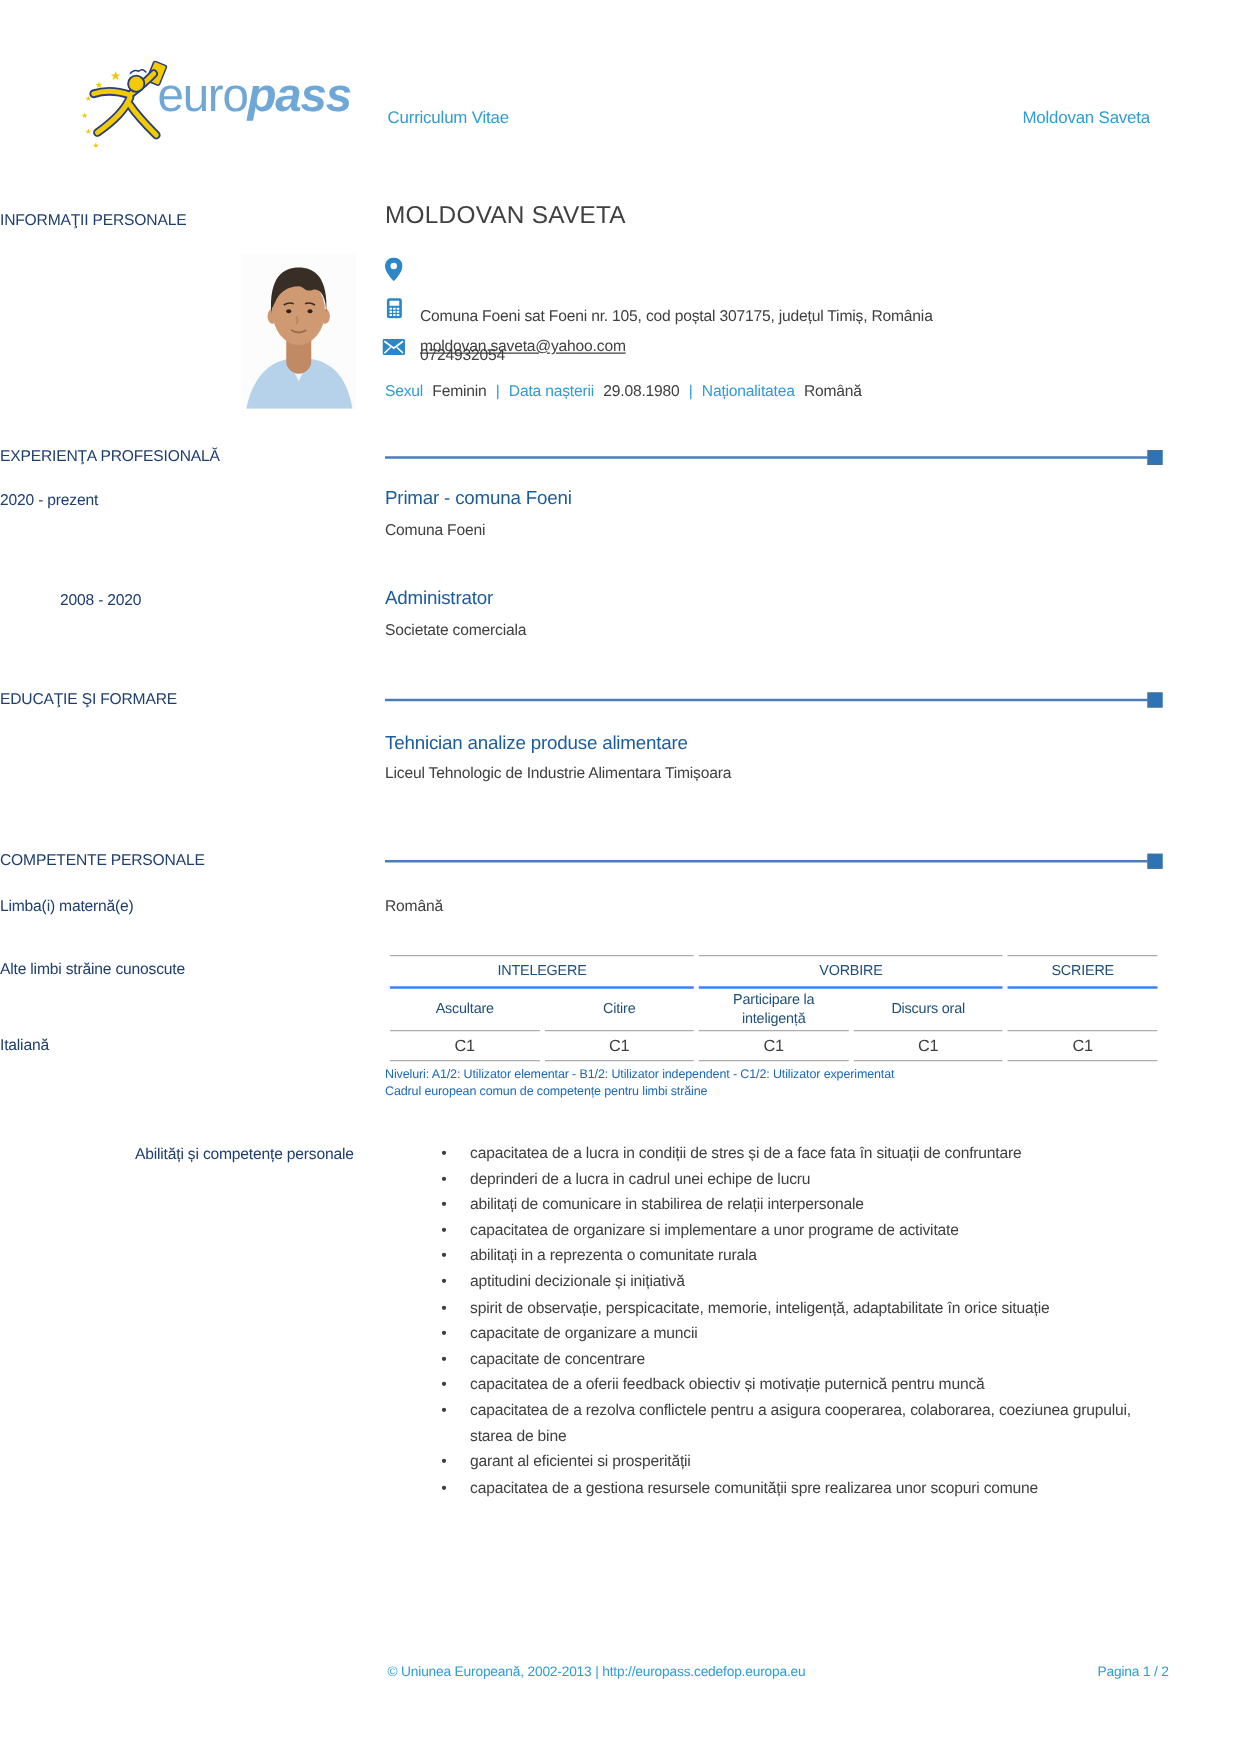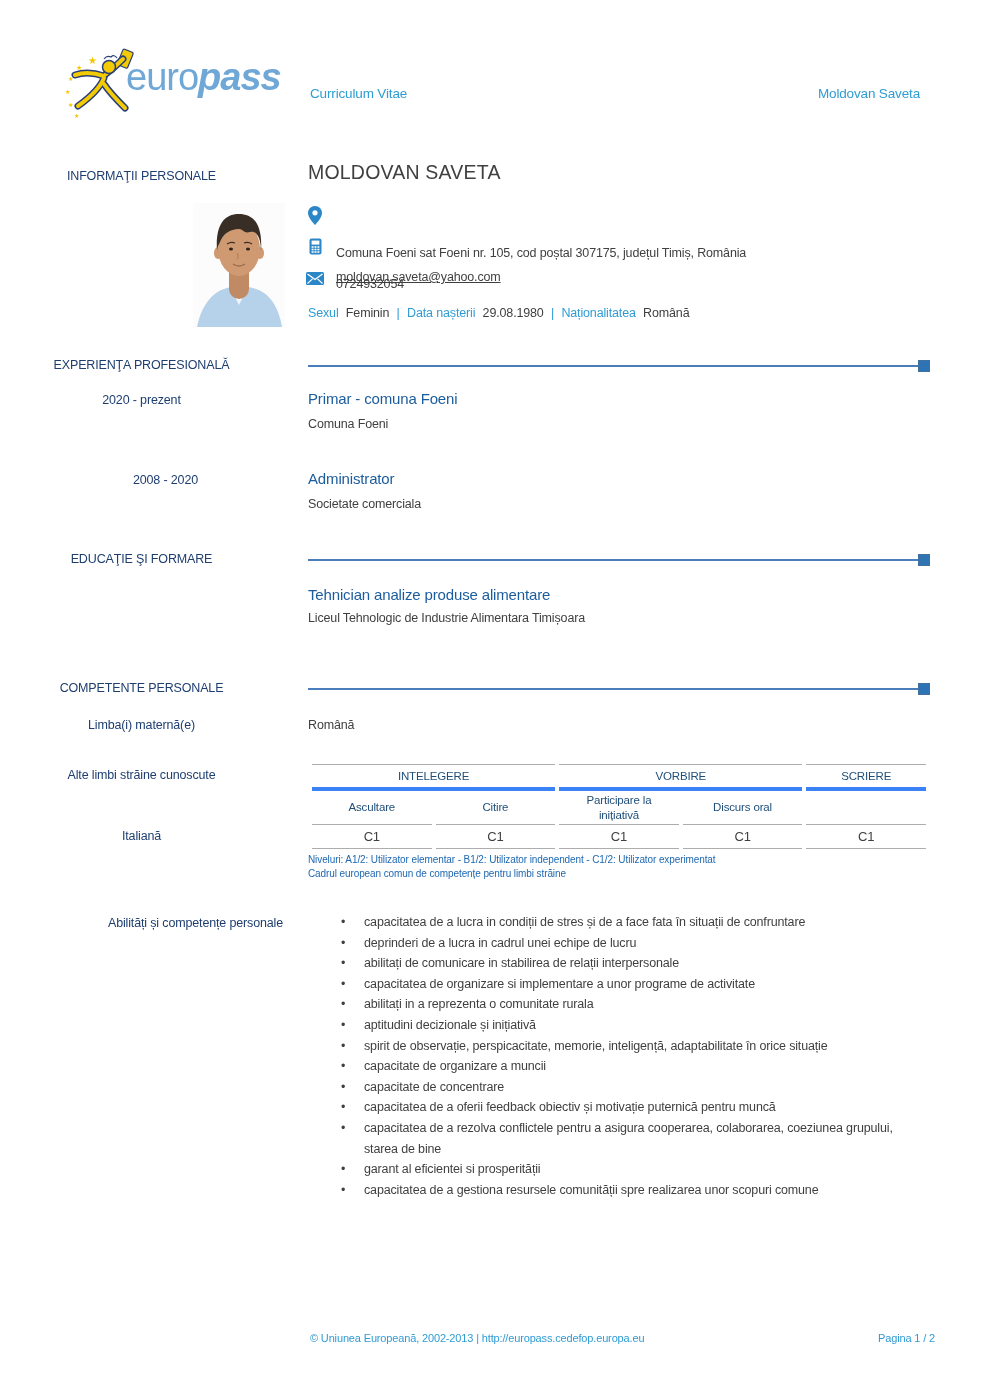--- a/index.html
+++ b/index.html
@@ -12,21 +12,21 @@
   .abs { position:absolute; }
 
   
   .logo-text { left:126px; top:56px; font-size:38px; color:#6fa8d6; letter-spacing:-1px; }
   .logo-text .euro { font-weight:400; }
   .logo-text .pass { font-weight:700; font-style:italic; }
   .hdr-sub { left:310px; top:86px; font-size:13.5px; color:#2f9cd4; }
   .hdr-name { right:70px; top:86px; font-size:13.5px; color:#2f9cd4; }
 
   
-  .lbl { left:0; width:283px; text-align:center; font-size:12.5px; color:#1e3e70; }
+  .lbl { left:0; width:283px; text-align:left; font-size:12.5px; color:#1e3e70; }
 
   .big-name { left:308px; top:161px; font-size:19.5px; color:#404040; letter-spacing:0.2px; }
 
   .contact-text { font-size:12.5px; color:#404040;margin-top:37px; }
   .email-link { font-size:12.5px; color:#3f3f3f; text-decoration:underline; cursor:pointer; }
 
   .demo-line { left:308px; top:306px; font-size:12.5px; }
   .demo-line .bl { color:#2f9cd4; }
   .demo-line .dk { color:#404040; }
   .demo-line .sep { color:#2f9cd4; margin:0 4px; }
@@ -36,29 +36,29 @@
   .rule-square { width:12px; height:12px; background:#2e74b5; border:1px solid #41719c; }
 
   .entry-title { left:308px; font-size:15px; color:#1b5c9d; font-weight:500; }
   .entry-org { left:308px; font-size:12.5px; color:#404040; }
 
   .val { left:308px; font-size:12.5px; color:#404040; }
 
   
   .lang-table { left:308px; top:764px; width:622px; border-collapse:separate; border-spacing:4px 0; table-layout:fixed; }
   .lang-table th, .lang-table td { font-weight:400; text-align:center; vertical-align:middle; }
-  .lang-table tr.gr th { height:27px; font-size:11.5px; color:#1f4e79; border-top:1px solid #adadad; border-bottom:4px solid #3b82f6; }
+  .lang-table tr.gr th { height:27px; font-size:11.5px; color:#1f4e79; border-top:1px solid #adadad; border-bottom:2px solid #3b82f6; }
   .lang-table tr.sub th { height:34px; font-size:11.5px; color:#1f4e79; border-bottom:1px solid #adadad; line-height:1.25; }
   .lang-table tr.lv td { height:24px; font-size:13px; color:#3f3f3f; border-bottom:1px solid #adadad; }
 
   .note { left:308px; font-size:10px; color:#2069b3; letter-spacing:-0.1px; }
 
   .skills-label { left:103px; top:915px; width:180px; text-align:right; font-size:12.5px; color:#1e3e70; line-height:17px; }
 
-  .skills-list { left:304px; top:912px; width:625px; list-style:none; }
+  .skills-list { left:316px; top:912px; width:625px; list-style:none; }
   .skills-list li { position:relative; padding-left:60px; font-size:12.5px; line-height:20.6px; color:#3f3f3f; }
   .skills-list li::before { content:"•"; position:absolute; left:37px; top:0; color:#3f3f3f; }
 
   .footer-left { left:310px; top:1332px; font-size:11px; color:#2f9cd4; }
   .footer-right { right:55px; top:1332px; font-size:11px; color:#2f9cd4; }
 
   .icon-slot { position:absolute; }
 </style>
 </head>
 <body>
@@ -207,21 +207,21 @@
     </colgroup>
   <tbody>
       <tr class="gr">
     <th colspan="2">INTELEGERE</th>
     <th colspan="2">VORBIRE</th>
     <th>SCRIERE</th>
   </tr>
   <tr class="sub">
     <th>Ascultare</th>
     <th>Citire</th>
-    <th style="padding:0 14px;">Participare la inițiativă</th>
+    <th style="padding:0 14px;">Participare la inteligență</th>
     <th>Discurs oral</th>
     <th></th>
   </tr>
   <tr class="lv">
     <td>C1</td>
     <td>C1</td>
     <td>C1</td>
     <td>C1</td>
     <td>C1</td>
   </tr>

